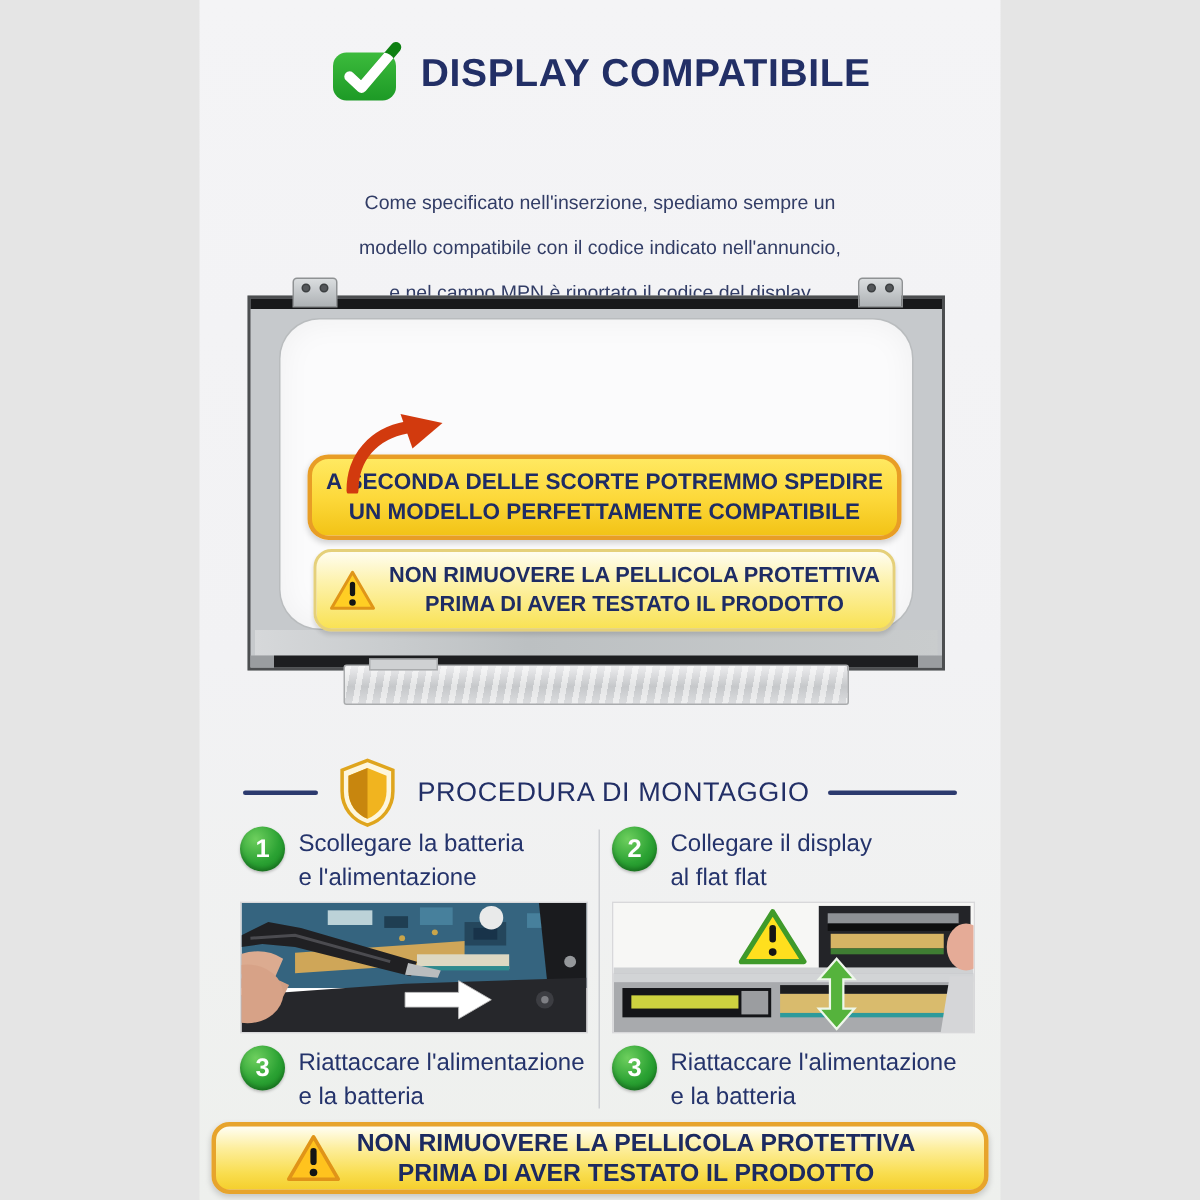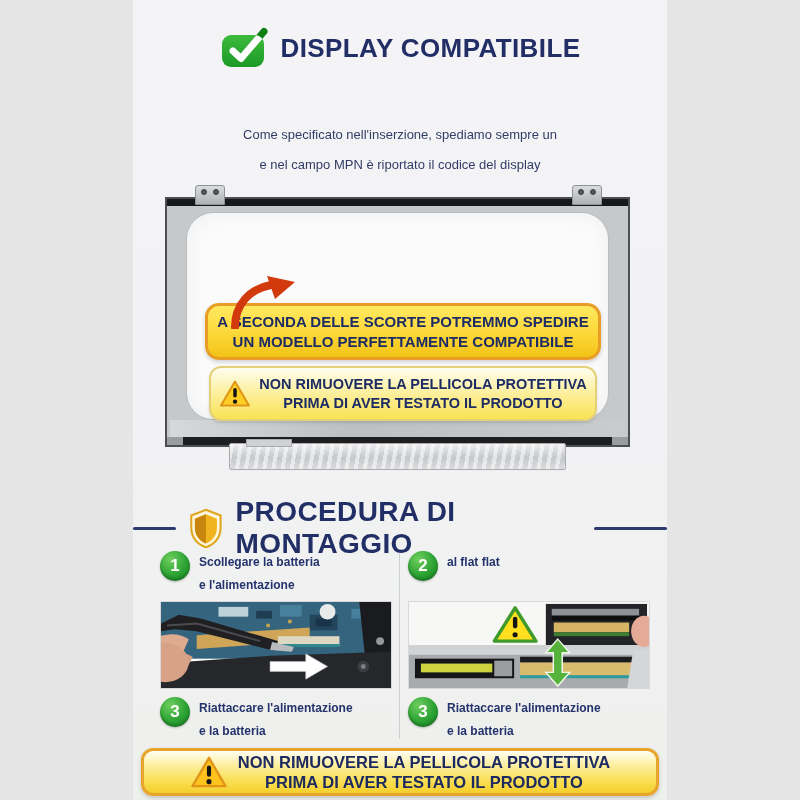--- a/index.html
+++ b/index.html
@@ -58,29 +58,29 @@
              box-shadow:0 2px 3px rgba(0,0,0,.12); }
   .banner2 .btxt { font-size:14.5px; line-height:19px; }
   .warn-ic-sm { width:32px; height:29px; flex:0 0 auto; }
 
   
   .proc-header { position:absolute; top:504px; left:0; width:100%; height:48px;
                  display:flex; align-items:center; justify-content:center; gap:12px; }
   .rule { height:3px; background:#2c3a6e; border-radius:2px; }
   .rule.l { width:50px; } .rule.r { width:86px; }
   .shield-ic { width:42px; height:47px; }
-  .proc-title { font-size:28px; font-weight:700; color:#222f66; letter-spacing:.4px; }
+  .proc-title { font-size:18px; font-weight:400; color:#222f66; letter-spacing:.4px; }
 
   .step { position:absolute; display:flex; align-items:flex-start; gap:9px; }
   .badge { width:30px; height:30px; border-radius:50%; flex:0 0 auto;
            background:radial-gradient(circle at 35% 28%, #6ecf5e, #2ba233 55%, #15861f);
            box-shadow:inset 0 -2px 3px rgba(0,0,0,.25), 0 1px 2px rgba(0,0,0,.25);
            display:flex; align-items:center; justify-content:center;
            color:#fff; font-size:17px; font-weight:700; }
-  .step-lines { font-size:12px; line-height:23px; font-weight:700; color:#24336b; white-space:nowrap; }
+  .step-lines { font-size:16px; line-height:23px; font-weight:400; color:#24336b; white-space:nowrap; }
   .step1 { left:27px; top:551px; }
   .step2 { left:275px; top:551px; }
   .step3a { left:27px; top:697px; }
   .step3b { left:275px; top:697px; }
   .vdivider { position:absolute; left:266px; top:553px; width:1px; height:186px; background:#cdcfd3; }
 
   .step-img { position:absolute; top:601px; height:88px; border:1px solid #d8d8da; background:#fff; }
   .img1 { left:27px; width:232px; }
   .img2 { left:275px; width:242px; }
   .step-img svg { display:block; width:100%; height:100%; }
@@ -114,20 +114,21 @@
         </defs>
         <rect x="2" y="8" width="42" height="32" rx="9" fill="url(#cg)"></rect>
         <path d="M13,24 L21,31.5 L44,4.5" fill="none" stroke="#0e8012" stroke-width="7" stroke-linecap="round" stroke-linejoin="round"></path>
         <path d="M13,24 L21,31.5 L44,4.5" fill="none" stroke="#ffffff" stroke-width="7" stroke-linecap="round" stroke-linejoin="round" clip-path="url(#ckclip)"></path>
       </svg>
       <span class="page-title">DISPLAY COMPATIBILE</span>
     </div>
 
     <div class="intro">
       <div>Come specificato nell'inserzione, spediamo sempre un</div>
+      <div>modello compatibile con il codice indicato nell'annuncio,</div>
       <div>e nel campo MPN è riportato il codice del display</div>
     </div>
 
     <div class="laptop">
       <div class="bracket bl">
           <i></i>
           <i></i>
         </div>
       <div class="bracket br">
           <i></i>
@@ -186,20 +187,21 @@
     <div class="step step1">
       <div class="badge">1</div>
       <div class="step-lines">
         <div>Scollegare la batteria</div>
         <div>e l'alimentazione</div>
       </div>
     </div>
     <div class="step step2">
       <div class="badge">2</div>
       <div class="step-lines">
+        <div>Collegare il display</div>
         <div>al flat flat</div>
       </div>
     </div>
 
     <div class="step-img img1">
       <svg viewBox="0 0 232 88" preserveAspectRatio="none">
         <rect x="0" y="0" width="232" height="58" fill="#35647f"></rect>
         <rect x="58" y="5" width="30" height="10" fill="#bcd2d8"></rect>
         <rect x="96" y="9" width="16" height="8" fill="#1f3e52"></rect>
         <rect x="120" y="3" width="22" height="12" fill="#47809c"></rect>

